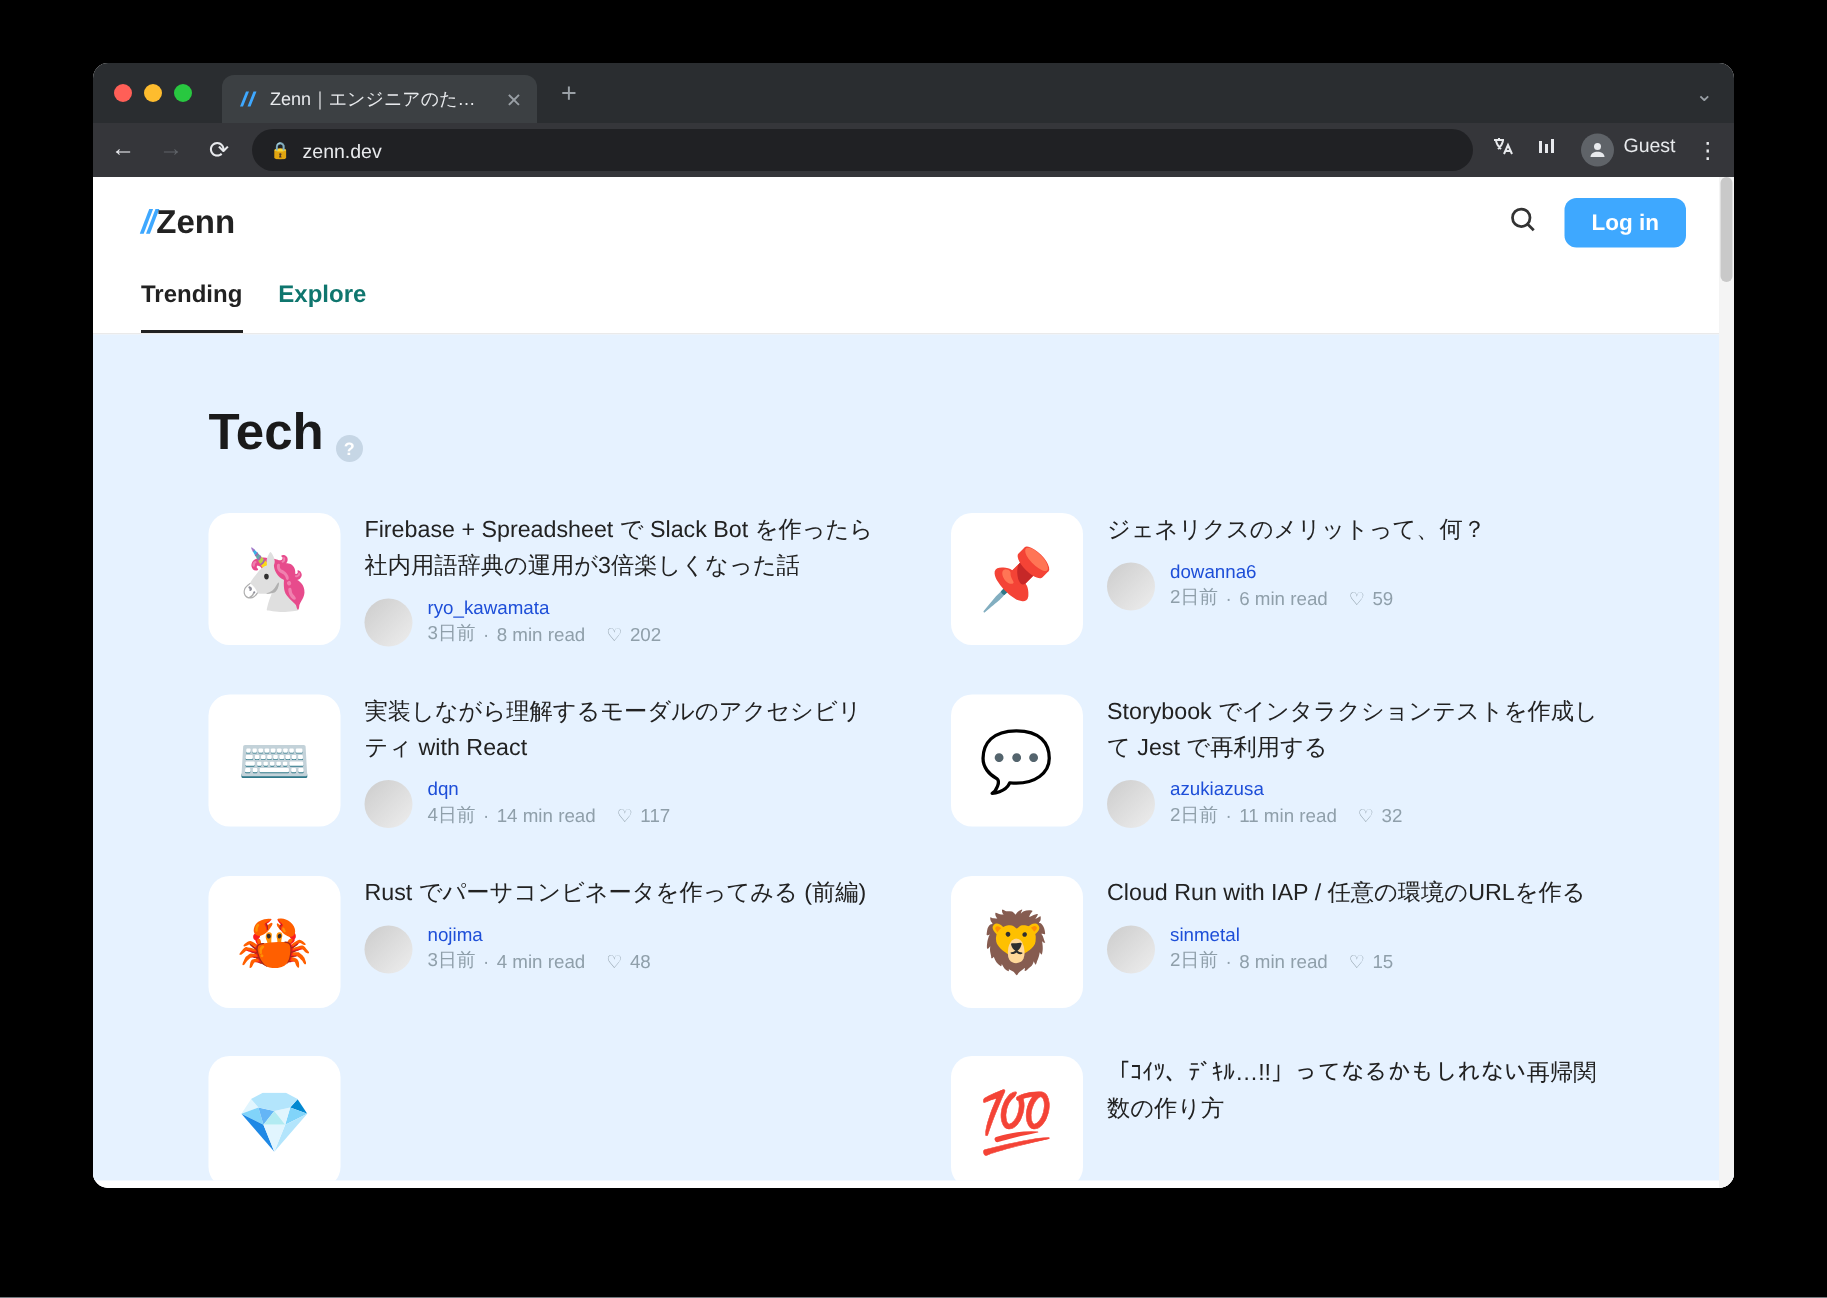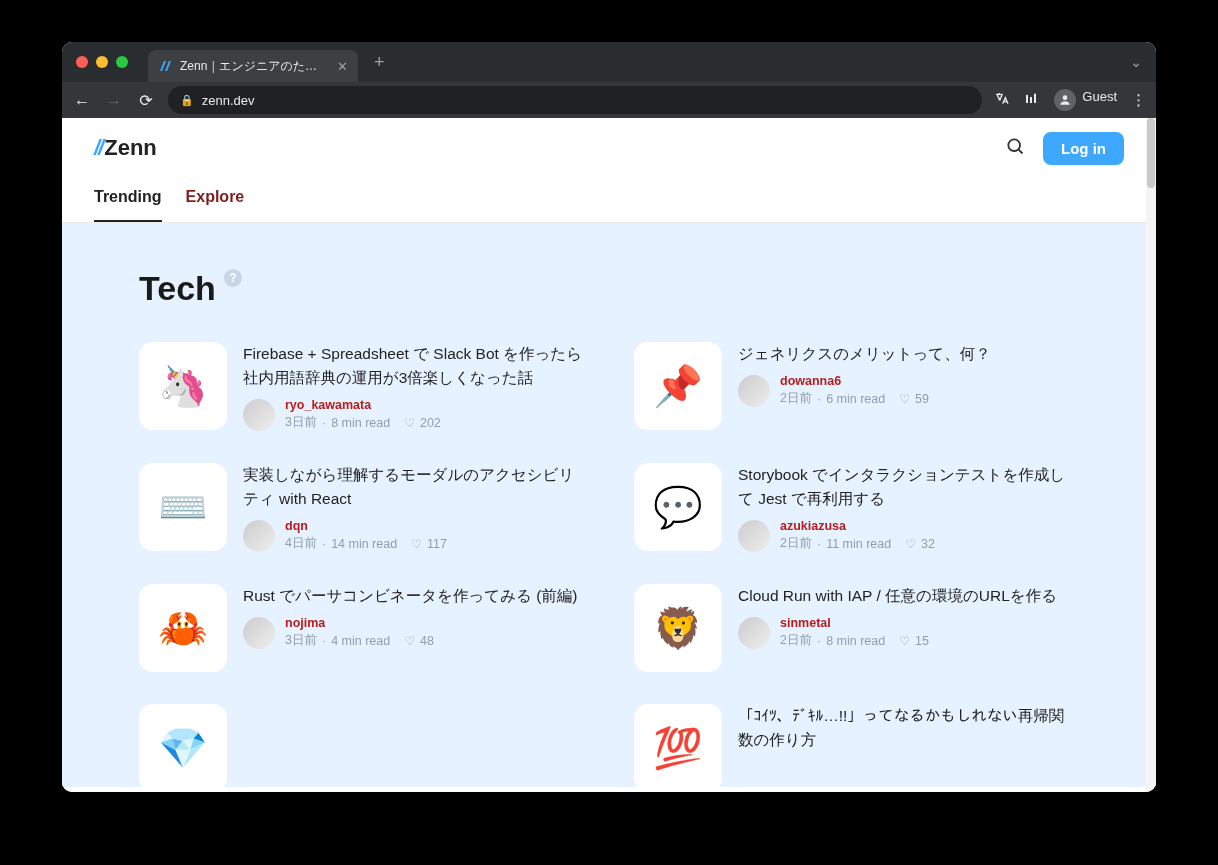--- a/index.html
+++ b/index.html
@@ -119,39 +119,39 @@
 .site-tabs {
   display: flex;
   gap: 24px;
   padding: 0 32px;
   border-bottom: 1px solid #eaeaea;
 }
 .site-tab {
   padding: 10px 0 14px;
   font-size: 16px;
   font-weight: 700;
-  color: #7f1d1d;
+  color: #0f766e;
   cursor: pointer;
   border-bottom: 2.5px solid transparent;
 }
 .site-tab.active { color: #222; border-bottom-color: #222; }
 
 .content {
   background: #e6f2ff;
   padding: 46px 40px 0;
   height: calc(100% - 110px);
   overflow: hidden;
 }
 .content-inner { max-width: 940px; margin: 0 auto; }
 .section-title {
   font-size: 34px;
   font-weight: 800;
   color: #1a1a1a;
   display: flex;
-  align-items: flex-start;
+  align-items: flex-end;
   gap: 8px;
   margin-bottom: 34px;
 }
 .help-circle {
   width: 18px; height: 18px; border-radius: 50%;
   background: #c6d6e5; color: #fff;
   display: inline-flex; align-items: center; justify-content: center;
   font-size: 12px; font-weight: 700;
 }
 .articles {
@@ -184,21 +184,21 @@
   display: flex;
   align-items: center;
   gap: 10px;
 }
 .avatar {
   width: 32px; height: 32px; border-radius: 50%;
   background: linear-gradient(135deg,#ccc,#eee);
   flex-shrink: 0;
 }
 .meta-text { font-size: 12.5px; }
-.author { color: #b91c1c; font-weight: 700; margin-bottom: 2px; }
+.author { color: #1d4ed8; font-weight: 400; margin-bottom: 2px; }
 .meta-line { color: #8f9faa; display: flex; align-items: center; gap: 5px; }
 .dot { color: #8f9faa; }
 .heart-icon { font-size: 12px; }
 
 .site-scrollbar {
   position: absolute;
   right: 0;
   top: 0;
   width: 10px;
   height: 100%;

